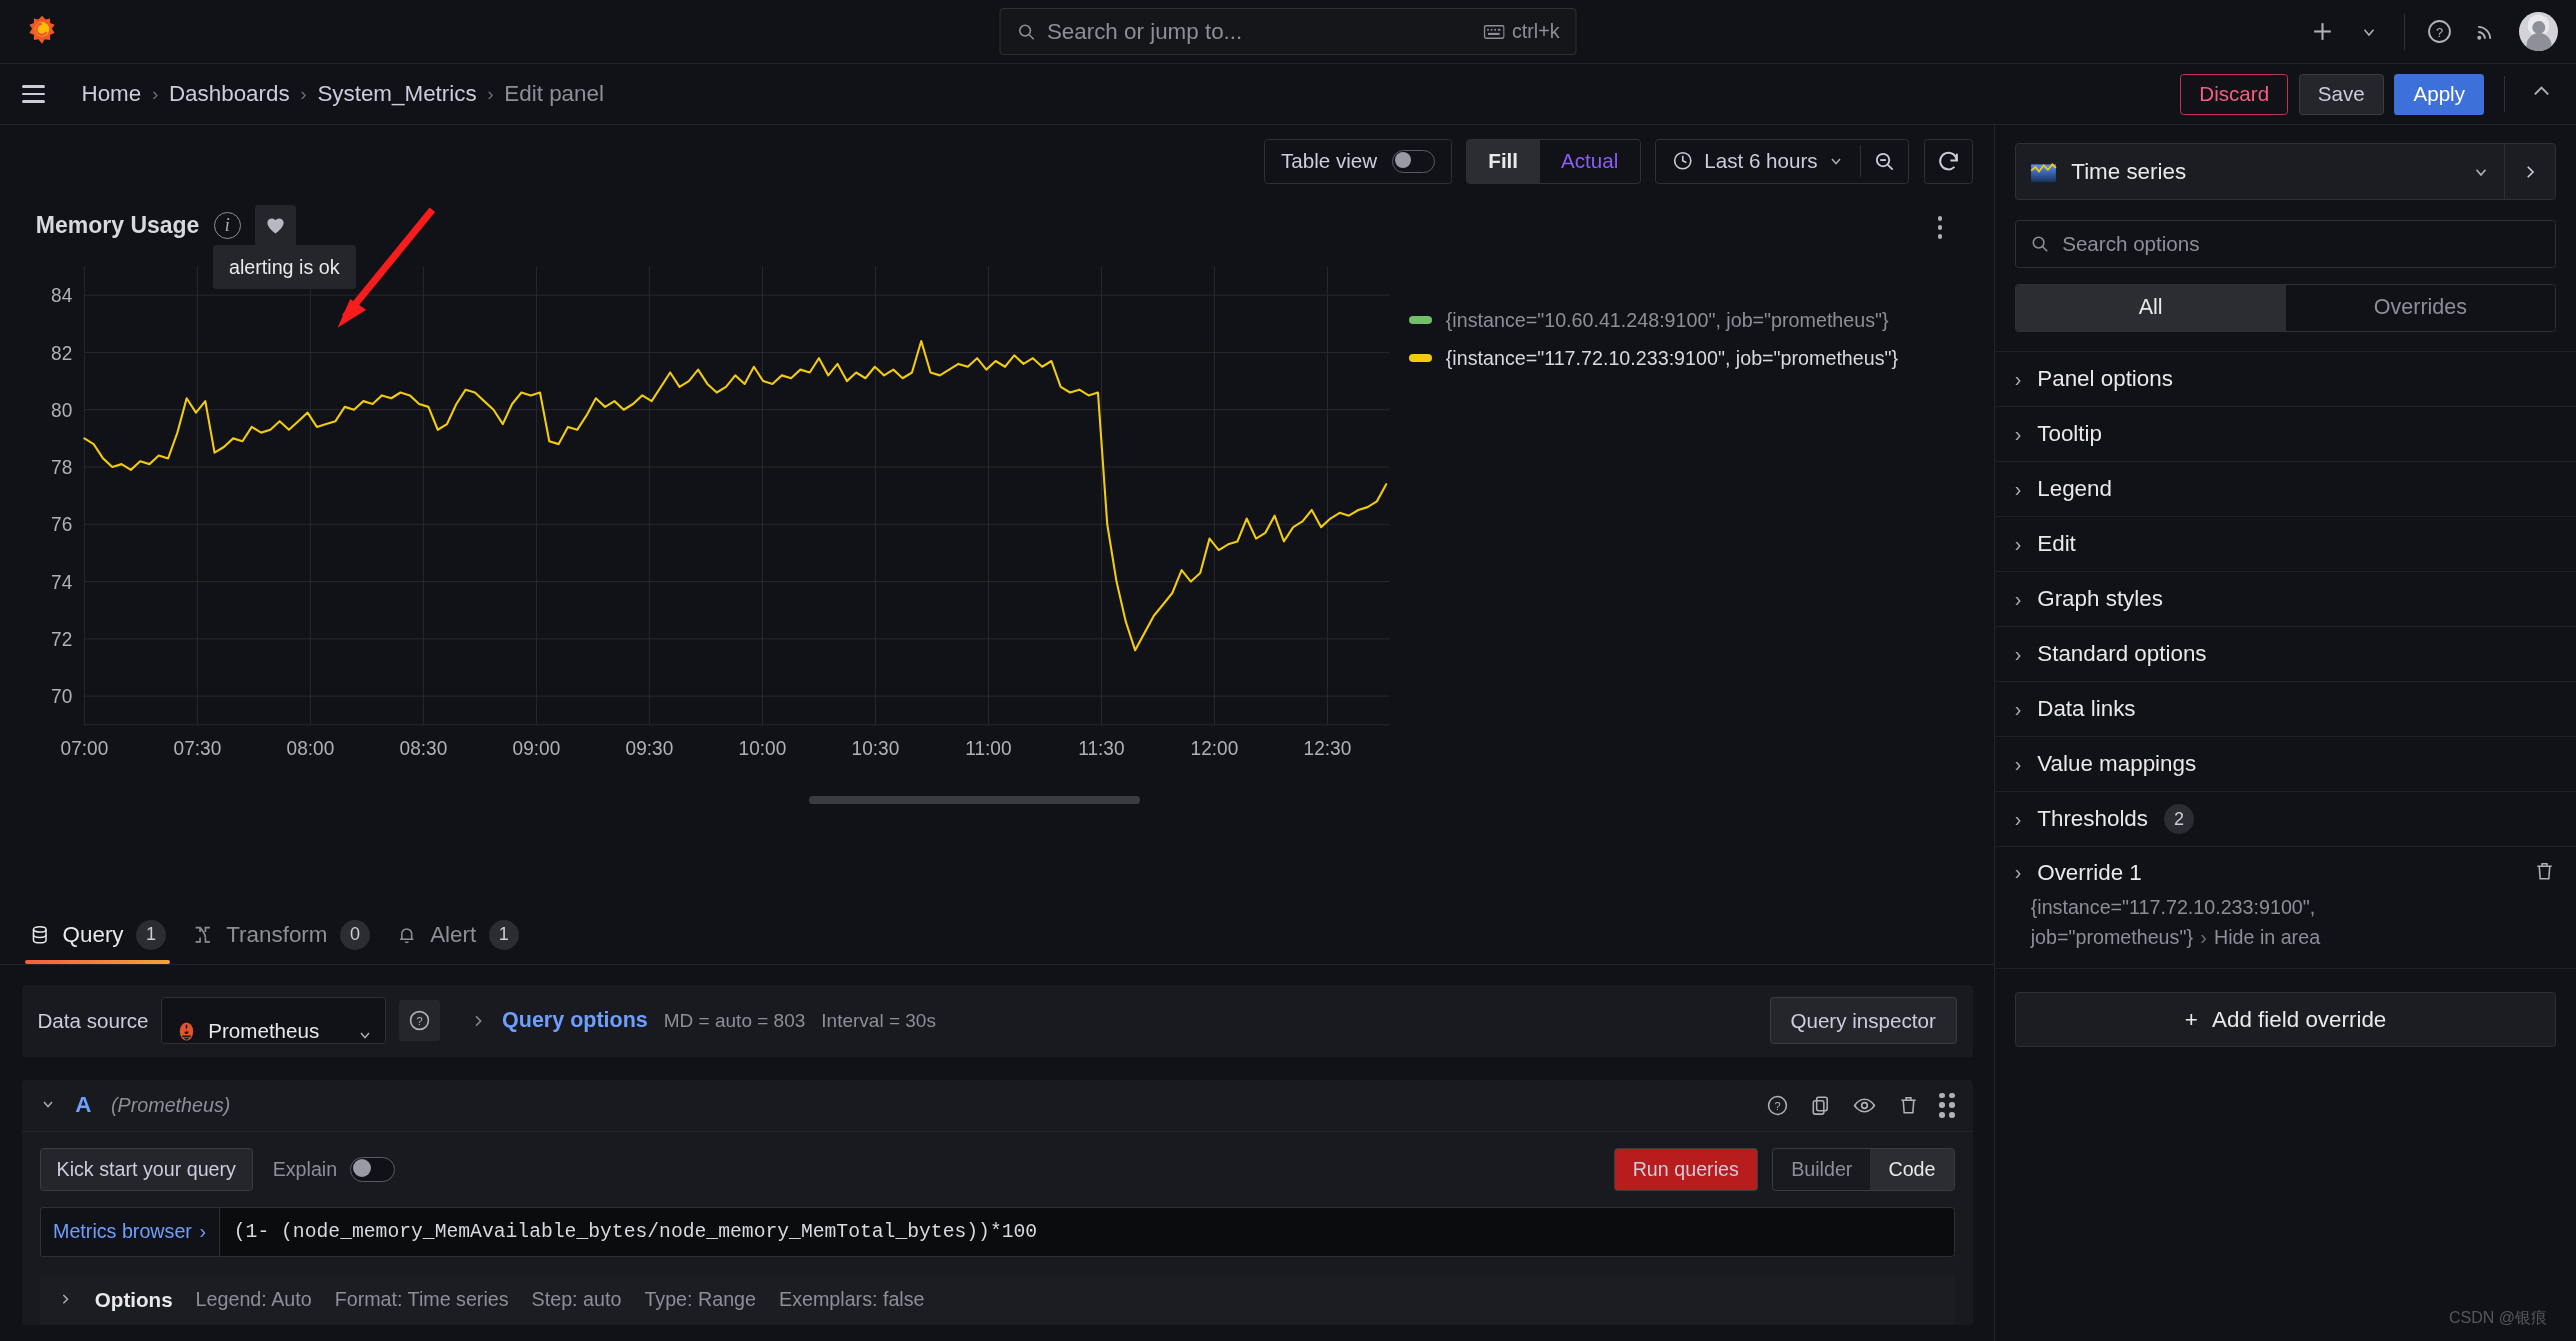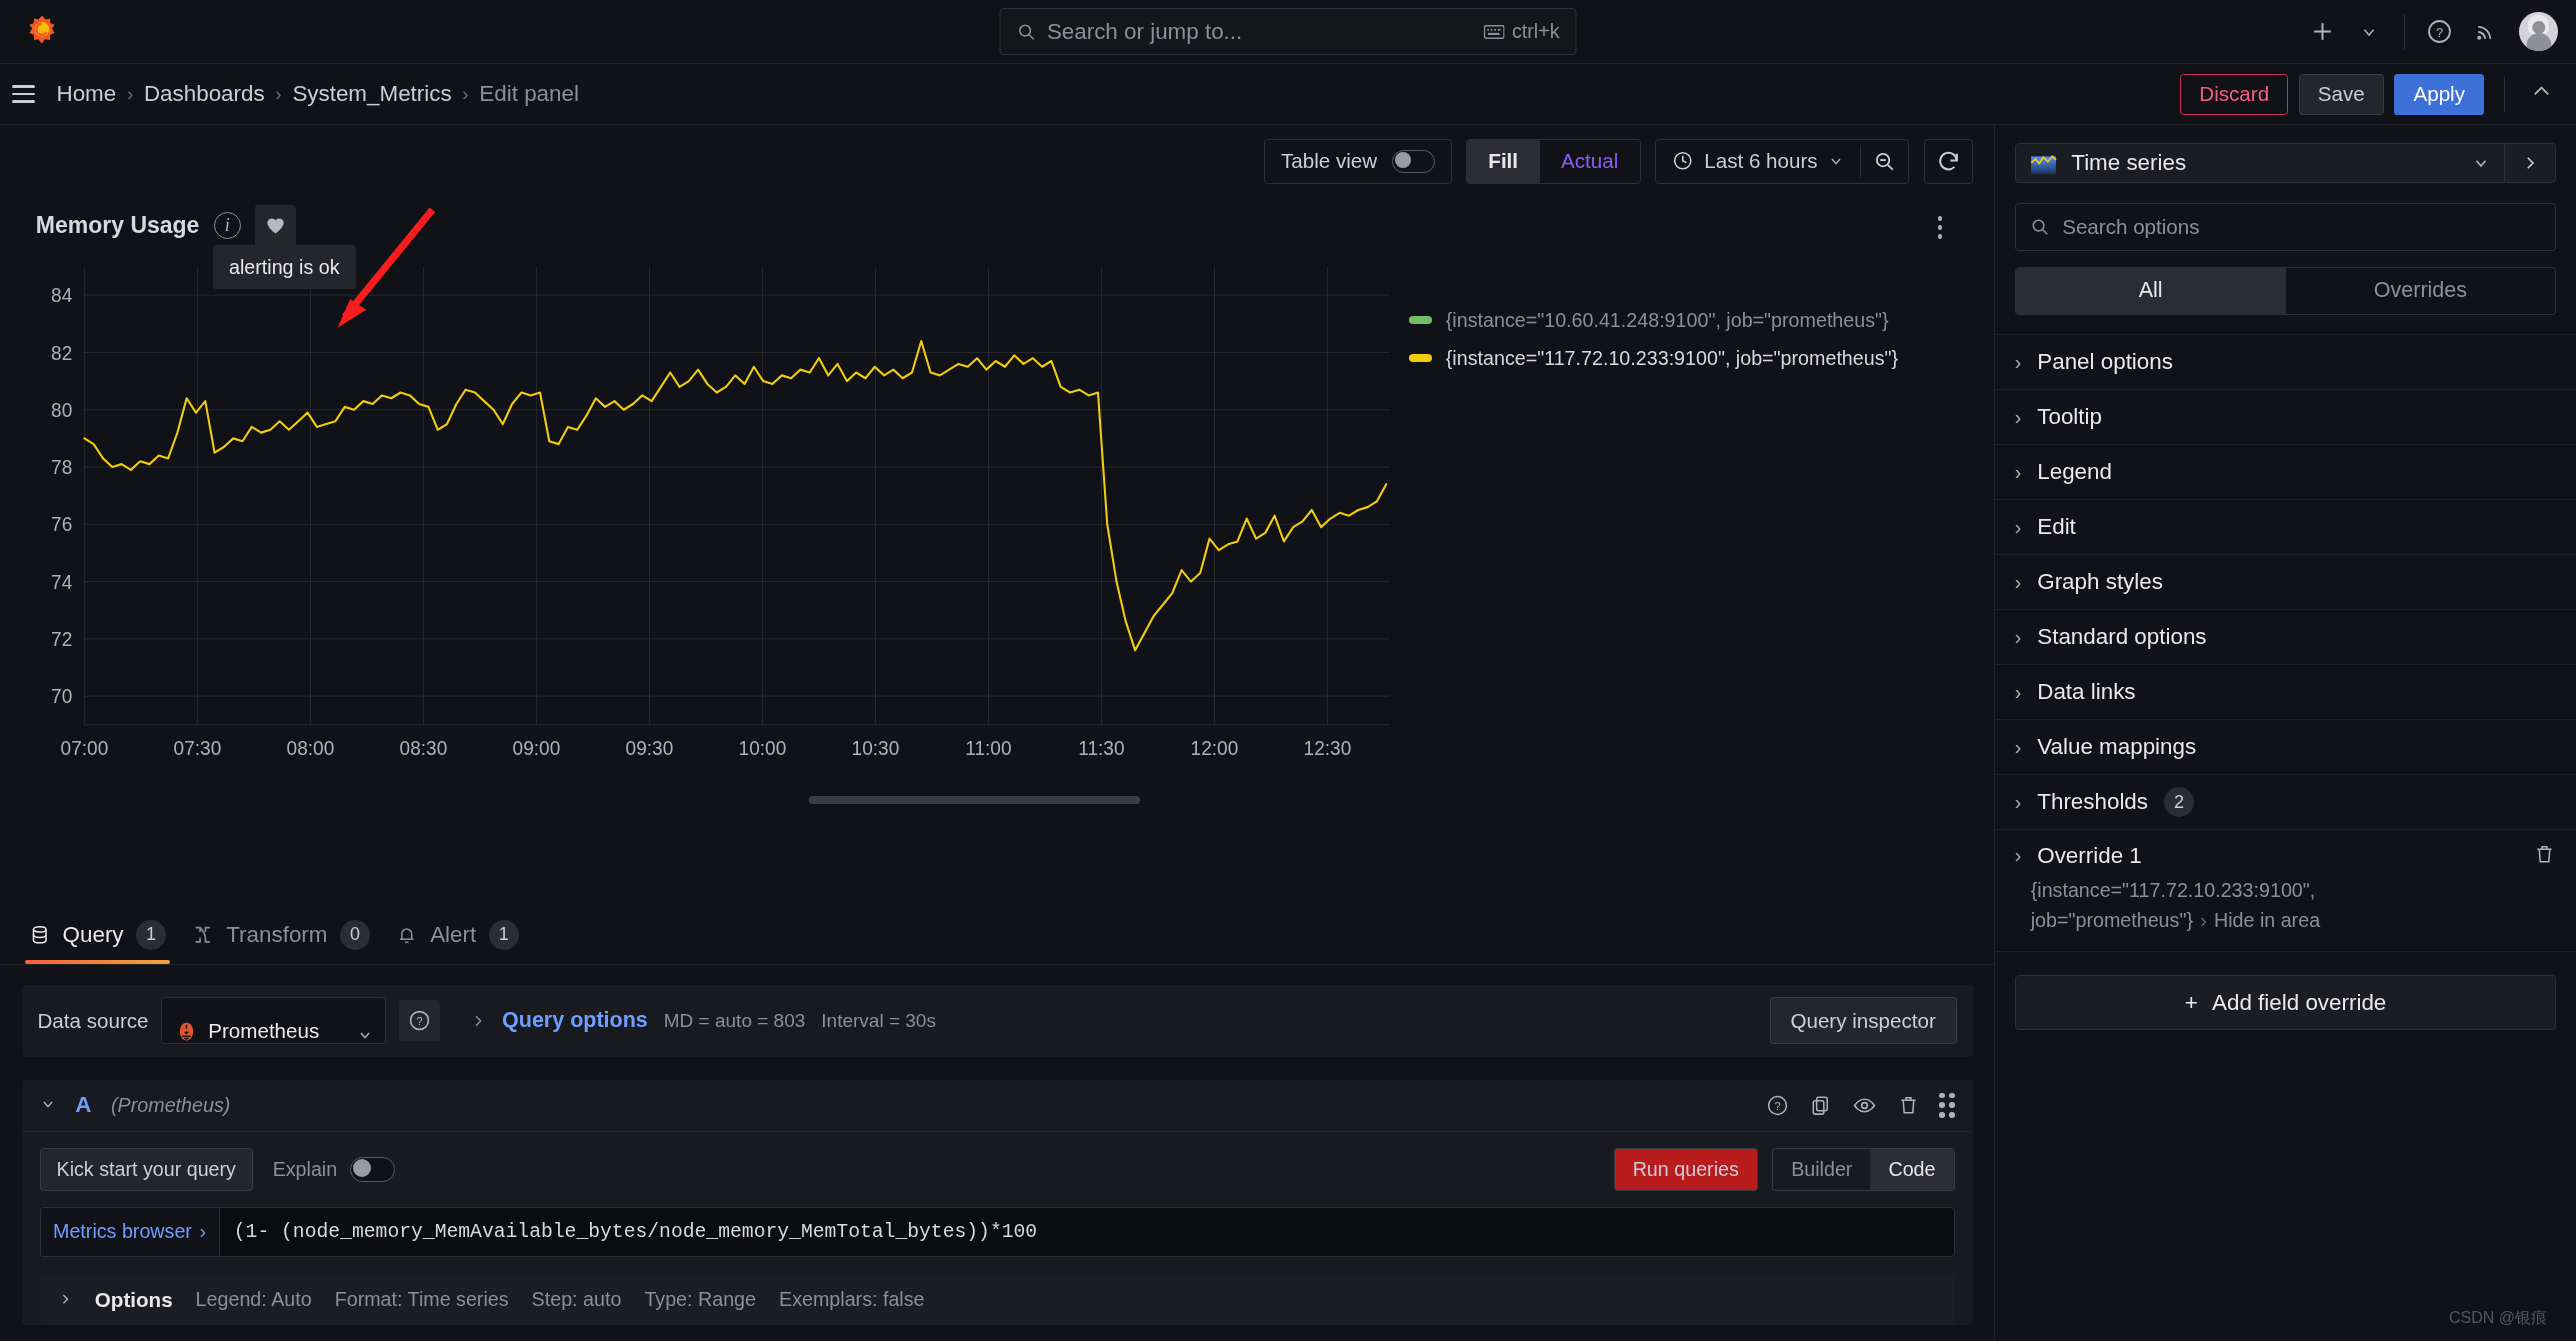--- a/index.html
+++ b/index.html
@@ -41,21 +41,21 @@
   }
   .avatar::before { content:""; position:absolute; left:50%; top:22%; transform:translateX(-50%);
     width:13.4px; height:13.4px; border-radius:50%; background:#8f8f98; }
   .avatar::after { content:""; position:absolute; left:50%; top:54%; transform:translateX(-50%);
     width:25px; height:19.7px; border-radius:12.5px 12.5px 0 0; background:#8f8f98; }
 
   
   .subnav {
     height: 61px; flex: 0 0 61px;
     background: #111217; border-bottom: 0.9px solid #23252b;
-    display: flex; align-items: center; padding: 0 3px; position: relative;
+    display: flex; align-items: center; padding: 0 13px; position: relative; gap: 15px;
   }
   .hamburger { width: 41px; height: 41px; display:flex; flex-direction:column; align-items:center; justify-content:center; gap:4.5px; margin-right: 12.5px; cursor:pointer;}
   .hamburger span { display:block; width: 23px; height: 2.7px; background: #ccccdc; border-radius: 1.8px; }
   .crumbs { display: flex; align-items: center; gap: 10.7px; font-size: 22.4px; }
   .crumbs a { color: #ccccdc; text-decoration: none; cursor: pointer; }
   .crumb-sep { color: #6e6e7a; font-size: 19px; }
   .crumb-current { color: #8e8e9a; }
   .subnav-right { position: absolute; right: 18px; display: flex; align-items: center; gap: 10.7px; }
   .btn {
     height: 41px; padding: 0 18px; border-radius: 3.6px; font-size: 20.6px;
@@ -203,21 +203,21 @@
     font-family: "Liberation Mono", monospace; font-size: 19.7px; color: #d8d9df; }
 
   .opts-row { margin: 18px 18px 19.7px 18px; background: #1b1d22; border-radius: 3.6px; height: 50px;
     display: flex; align-items: center; gap: 23px; padding: 0 18px; }
   .opts-chev { color: #b0b0bb; font-size: 19.7px; cursor: pointer; }
   .opts-title { font-size: 20.6px; color: #e9e9ec; font-weight: 600; }
   .opts-item { font-size: 19.7px; color: #8e8e9a; }
 
   
   .viz-picker-row { padding: 18px 19.7px 0 19.7px; }
-  .viz-picker { height: 40px; background: #1b1d22; border: 0.9px solid #2e3036; border-radius: 3.6px;
+  .viz-picker { height: 57px; background: #1b1d22; border: 0.9px solid #2e3036; border-radius: 3.6px;
     display: flex; align-items: center; }
   .viz-main { flex: 1; display: flex; align-items: center; gap: 14.3px; padding: 0 14.3px; cursor: pointer; }
   .viz-name { font-size: 22.4px; color: #e9e9ec; flex: 1; }
   .viz-sep { width: 0.9px; height: 100%; background: #2e3036; }
   .viz-next { width: 50px; display: flex; align-items: center; justify-content: center; color: #ccccdc; cursor: pointer; font-size: 21.5px;}
 
   .opt-search-wrap { padding: 19.7px 19.7px 0 19.7px; }
   .opt-search { height: 48px; background: #111217; border: 0.9px solid #2e3036; border-radius: 3.6px;
     display: flex; align-items: center; gap: 12.5px; padding: 0 14.3px; }
   .opt-search .ph { color: #8e8e9a; font-size: 20.6px; }

